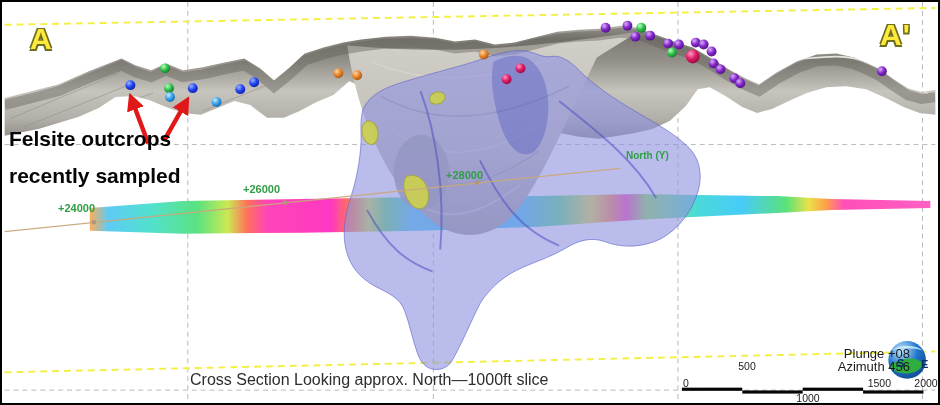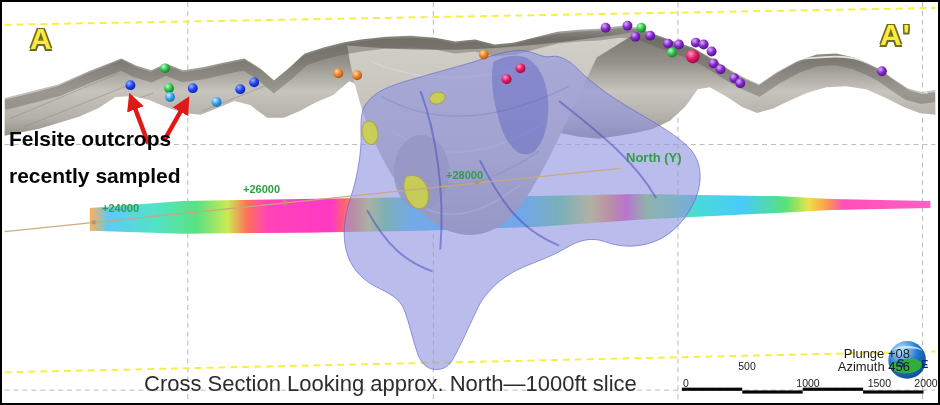--- a/index.html
+++ b/index.html
@@ -9,22 +9,22 @@
     font-family:"Liberation Sans",sans-serif;
   }
   #scene{position:absolute;left:0;top:0;width:100%;height:100%;}
   .lbl{position:absolute;white-space:nowrap;font-family:"Liberation Sans",sans-serif;}
   .endlabel{
     font-size:30px;font-weight:bold;color:#ffe93a;letter-spacing:1px;
     text-shadow:-1.5px -1.5px 0 #6e6e20,1.5px -1.5px 0 #6e6e20,-1.5px 1.5px 0 #6e6e20,1.5px 1.5px 0 #6e6e20;
   }
   .annot{font-size:21px;font-weight:bold;color:#050505;}
   .tick{font-size:11px;font-weight:bold;color:#2f9e44;}
-  .axisname{font-size:13px;font-weight:bold;color:#2f9e44;}
-  .caption{font-size:22px;color:#2d2d2d;}
+  .axisname{font-size:10px;font-weight:bold;color:#2f9e44;}
+  .caption{font-size:16px;color:#2d2d2d;margin-left:46px;}
   .viewinfo{font-size:13px;line-height:12.5px;color:#1b1b1b;text-align:right;width:82px;}
   .sb-num{font-size:10.5px;color:#1b1b1b;width:44px;text-align:center;}
   .globe-letter{font-size:11px;font-weight:bold;color:#0b2d6b;}
 </style>
 </head>
 <body>
 
 <div id="stage">
 
   <svg id="scene" viewBox="0 0 940 405" xmlns="http://www.w3.org/2000/svg">
@@ -229,34 +229,34 @@
       <path d="M 896,352 C 903,346 921,346 927,352 C 920,349 902,349 896,352 Z" fill="#d9f2ff" opacity="0.8"></path>
     </g>
   </svg>
 
   <div class="lbl endlabel" style="left:28px;top:20px;">A</div>
   <div class="lbl endlabel" style="left:878px;top:16px;">A'</div>
 
   <div class="lbl annot" style="left:7px;top:125px;">Felsite outcrops</div>
   <div class="lbl annot" style="left:7px;top:162px;">recently sampled</div>
 
-  <div class="lbl tick" style="left:56px;top:200px;margin-left:44px;">+24000</div>
+  <div class="lbl tick" style="left:56px;top:200px;">+24000</div>
   <div class="lbl tick" style="left:241px;top:181px;">+26000</div>
   <div class="lbl tick" style="left:444px;top:167px;">+28000</div>
   <div class="lbl axisname" style="left:624px;top:148px;">North (Y)</div>
 
   <div class="lbl caption" style="left:142px;top:369px;">Cross Section Looking approx. North—1000ft slice</div>
 
   <div class="lbl viewinfo" style="left:826px;top:346px;">
     <div>Plunge +08</div>
     <div>Azimuth 456</div>
   </div>
 
   <div class="lbl sb-num" style="left:662px;top:375px;">0</div>
   <div class="lbl sb-num" style="left:723px;top:358px;">500</div>
-  <div class="lbl sb-num" style="left:784px;top:375px;">1000</div>
+  <div class="lbl sb-num" style="left:784px;top:390px;">1000</div>
   <div class="lbl sb-num" style="left:845px;top:375px;text-align:right;">1500</div>
   <div class="lbl sb-num" style="left:902px;top:375px;">2000</div>
 
   <div class="lbl globe-letter" style="left:895px;top:355px;">S</div>
   <div class="lbl globe-letter" style="left:919px;top:356px;">E</div>
 
 </div>
 
 </body></html>

